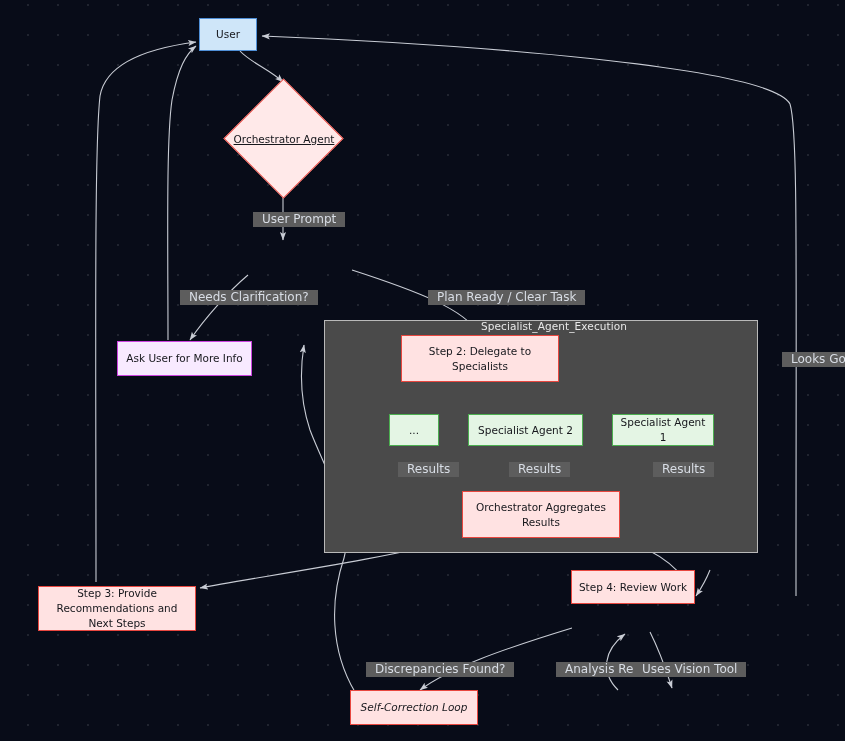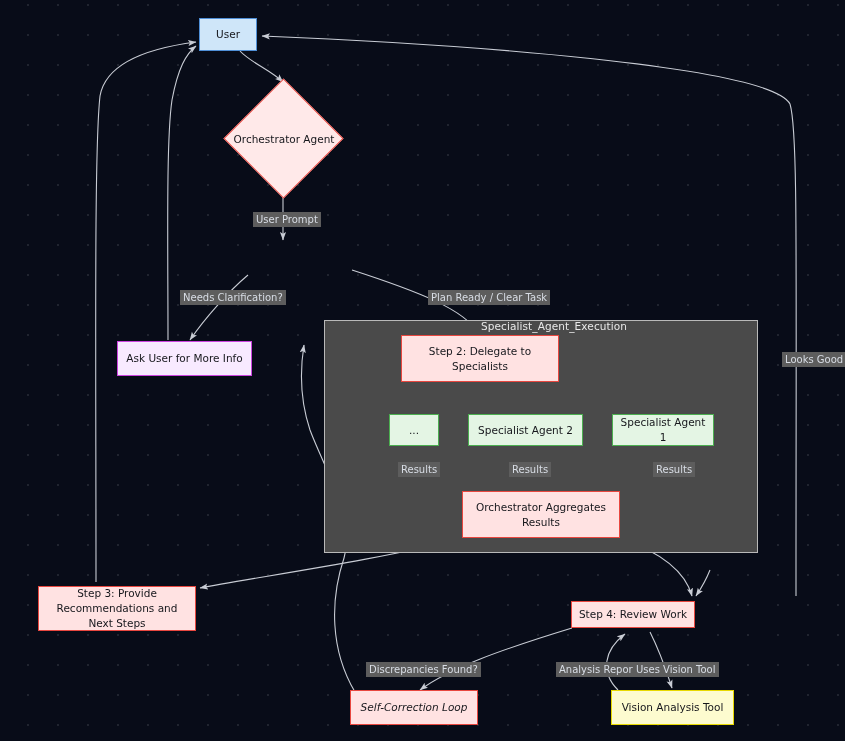--- a/index.html
+++ b/index.html
@@ -65,28 +65,29 @@
     box-sizing: border-box;
   }
   .diamond-label {
     position: absolute;
     display: flex;
     align-items: center;
     justify-content: center;
     font-size: 10.5px;
     color: #16171c;
     white-space: nowrap;
+    text-decoration: underline;
   }
   .edge-label {
     position: absolute;
     background: #5d5d5d;
     color: #d8dde5;
-    font-size: 10px;
+    font-size: 12px;
     line-height: 13px;
-    padding: 1px 3px;
+    padding: 1px 9px;
     white-space: nowrap;
     box-sizing: border-box;
   }
 </style>
 </head>
 <body>
 
 <div id="canvas">
 
   <svg id="edge-layer" viewBox="0 0 845 741" xmlns="http://www.w3.org/2000/svg">
@@ -176,31 +177,28 @@
     <span>Orchestrator Aggregates</span>
     <span>Results</span>
   </div>
 
   <div class="node node-pink" style="left:38px; top:586px; width:158px; height:45px; flex-direction:column;">
     <span>Step 3: Provide</span>
     <span>Recommendations and</span>
     <span>Next Steps</span>
   </div>
 
-  <div class="node node-pink" style="left:571px; top:601px; width:124px; height:27px;">
+  <div class="node node-pink" style="left:571px; top:570px; width:124px; height:34px;">
     <span>Step 4: Review Work</span>
   </div>
 
   <div class="node node-pink" style="left:350px; top:690px; width:128px; height:35px;font-style:italic;">
     <span>Self-Correction Loop</span>
   </div>
 
-  <div class="node node-yellow" style="left:611px; top:690px; width:123px; height:35px;">
-    <span>Vision Analysis Tool</span>
-  </div>
 
   <div class="edge-label" style="left:253px; top:212px;">User Prompt</div>
   <div class="edge-label" style="left:180px; top:290px;">Needs Clarification?</div>
   <div class="edge-label" style="left:428px; top:290px;">Plan Ready / Clear Task</div>
   <div class="edge-label" style="left:398px; top:462px;">Results</div>
   <div class="edge-label" style="left:509px; top:462px;">Results</div>
   <div class="edge-label" style="left:653px; top:462px;">Results</div>
   <div class="edge-label" style="left:782px; top:352px;">Looks Good</div>
   <div class="edge-label" style="left:366px; top:662px;">Discrepancies Found?</div>
   <div class="edge-label" style="left:556px; top:662px;">Analysis Report</div>

